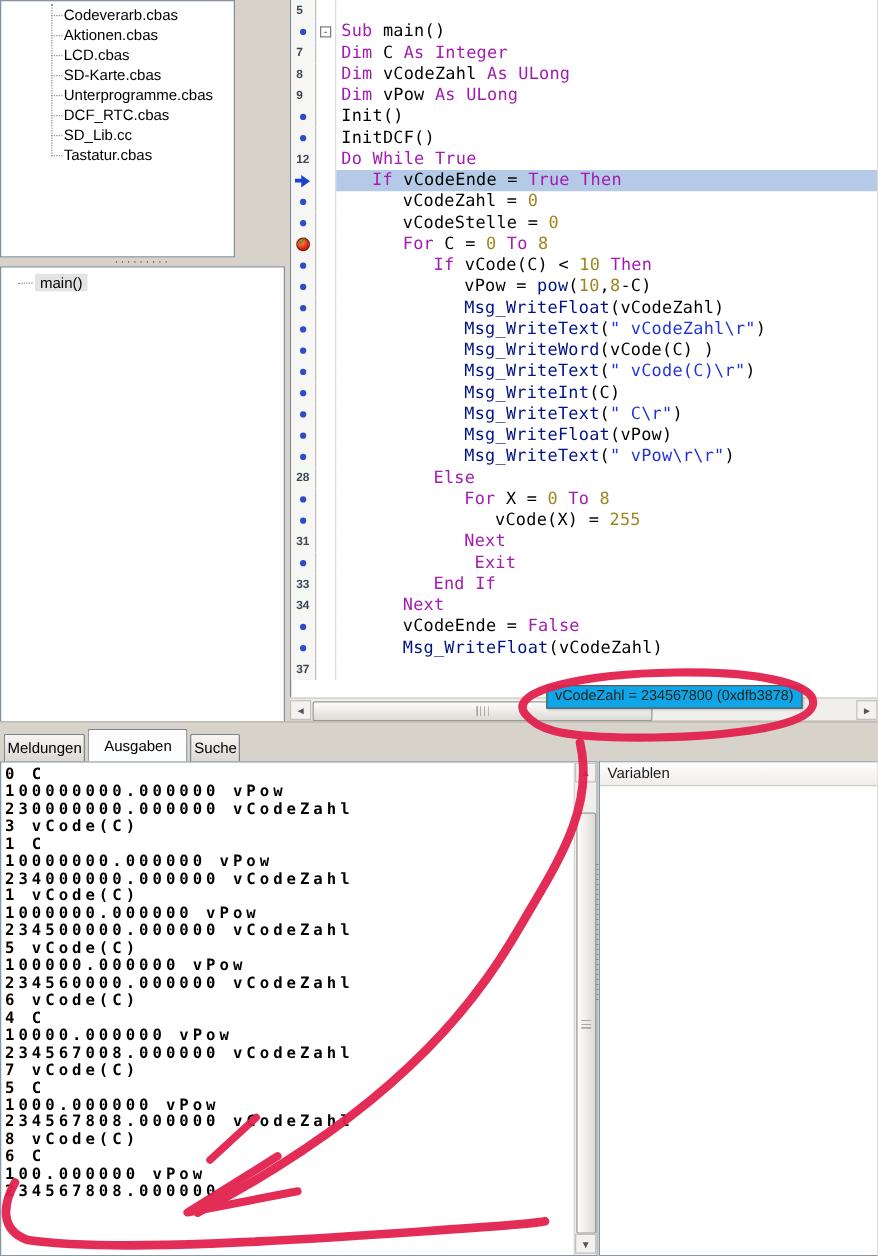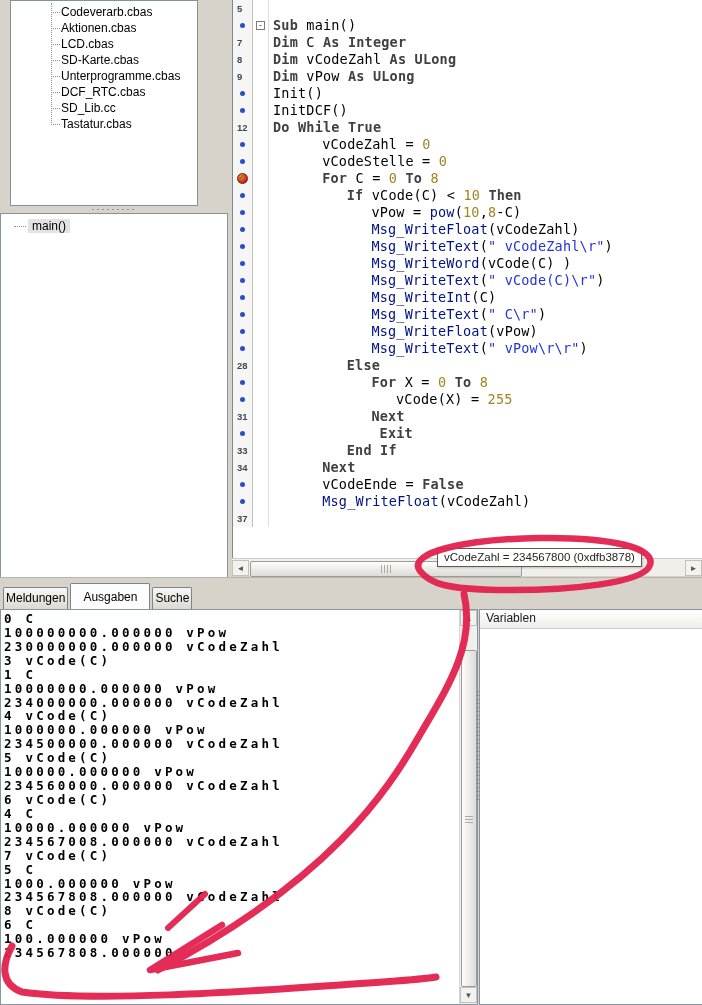--- a/index.html
+++ b/index.html
@@ -1,20 +1,20 @@
 <!DOCTYPE html>
 <html><head>
 <meta charset="utf-8">
 <style>
   html,body{margin:0;padding:0;}
   body{width:702px;height:1005px;position:relative;overflow:hidden;
        background:#d7d3cb;font-family:"Liberation Sans",sans-serif;}
   
   .panel{position:absolute;background:#fff;border:1px solid #87919d;box-sizing:border-box;}
-  #file-panel{left:0;top:0;width:188px;height:206px;margin-left:10px;}
+  #file-panel{left:0;top:0;width:188px;height:206px;}
   #func-panel{left:0;top:213px;width:228px;height:365px;}
   .treelist{position:relative;padding-top:3px;height:100%;box-sizing:border-box;overflow:hidden;}
   #file-tree-items{padding-left:50px;}
   #file-tree-items::before{content:"";position:absolute;left:40px;top:2px;height:122px;border-left:1px dotted #8f8f8f;}
   #func-items{padding-left:27px;padding-top:4px;}
   .titem{position:relative;height:16px;line-height:16px;font-size:12px;color:#000;white-space:nowrap;}
   .titem::before{content:"";position:absolute;left:-10px;top:8px;width:9px;border-top:1px dotted #8f8f8f;}
   #func-items .titem::before{left:-14px;width:12px;}
   .titem .sel{background:#e3e3e3;padding:0 4px;border-radius:1px;}
   #splitter-dots{position:absolute;left:0;top:205px;width:228px;height:8px;text-align:center;
@@ -26,21 +26,21 @@
   .gutter{width:20px;flex:0 0 20px;background:#f6f6f5;border-right:1px solid #c0c0c0;
        display:flex;align-items:center;box-sizing:border-box;
        font-size:9.5px;font-weight:700;color:#3e4854;padding-left:4px;}
   .gutter.center{justify-content:center;padding-left:0;}
   .foldcol{width:15px;flex:0 0 15px;border-right:1px solid #dcdcdc;display:flex;align-items:center;justify-content:center;}
   .foldbox{width:9px;height:9px;border:1px solid #7d7d7d;background:#fff;font:8px/7px "DejaVu Sans Mono",monospace;
        text-align:center;color:#333;box-sizing:border-box;}
   .codecell{flex:1;font-family:"DejaVu Sans Mono",monospace;font-size:13.5px;letter-spacing:0.2px;
        line-height:17px;white-space:pre;color:#000;padding-left:4px;}
   .codecell.hl{background:#b4cae6;}
-  .tk-k{color:#404040;font-weight:bold;}
+  .tk-k{color:#a21caf;}
   .tk-p{color:#000;}
   .tk-n{color:#a08523;}
   .tk-s{color:#2433d8;}
   .tk-f{color:#001284;}
   .mk-dot{width:5px;height:5px;border-radius:50%;background:#2b4ec8;}
   .mk-arrow{position:relative;width:13px;height:10px;}
   .mk-arrow::before{content:"";position:absolute;left:0;top:3.5px;width:6px;height:3px;background:#1f41cc;}
   .mk-arrow::after{content:"";position:absolute;left:5px;top:0;width:0;height:0;
        border-top:5px solid transparent;border-bottom:5px solid transparent;border-left:7px solid #1f41cc;}
   .mk-bp{position:relative;width:11px;height:11px;border-radius:50%;
@@ -76,21 +76,21 @@
        border:1px solid #8896a4;box-sizing:border-box;}
   #output-lines{position:absolute;left:3px;top:2px;right:20px;bottom:0;overflow:hidden;
        font-family:"DejaVu Sans Mono",monospace;font-size:12.5px;font-weight:700;letter-spacing:3.2px;
        color:#000;}
   .out-line{height:13.93px;line-height:13.93px;white-space:pre;}
   #vars-panel{position:absolute;left:479px;top:609px;width:223px;height:396px;background:#fff;
        border:1px solid #8896a4;border-right:none;box-sizing:border-box;}
   #vars-header{height:18px;line-height:17px;background:linear-gradient(#ffffff,#efede9);
        border-bottom:1px solid #cfccc6;font-size:12px;color:#1a1a1a;padding-left:6px;}
   
-  #debug-tooltip{position:absolute;left:437px;top:548px;z-index:5;background:#ffffff;
+  #debug-tooltip{position:absolute;left:437px;top:548px;z-index:5;background:#0ea5e9;
        border:1px solid #5c5c50;padding:2px 6px 3px;font-size:11.5px;color:#26261e;white-space:nowrap;
        box-shadow:1px 1px 2px rgba(0,0,0,0.2);}
   
   #annotation{position:absolute;left:0;top:0;width:702px;height:1005px;z-index:10;pointer-events:none;}
 </style>
 </head>
 <body>
 
 <div class="panel" id="file-panel">
   <div class="treelist" id="file-tree-items">
@@ -157,20 +157,27 @@
         <div class="foldcol"></div>
         <div class="codecell" style="padding-left: 4px;"><span class="tk-p">InitDCF()</span></div>
       </div>
       <div class="ed-row">
         <div class="gutter">12</div>
         <div class="foldcol"></div>
         <div class="codecell" style="padding-left: 4px;"><span class="tk-k">Do While True</span></div>
       </div>
       <div class="ed-row">
         <div class="gutter center">
+          <div class="mk-arrow"></div>
+        </div>
+        <div class="foldcol"></div>
+        <div class="codecell hl" style="padding-left: 28.6px;"><span class="tk-k">If</span><span class="tk-p"> vCodeEnde = </span><span class="tk-k">True</span><span class="tk-p"> </span><span class="tk-k">Then</span></div>
+      </div>
+      <div class="ed-row">
+        <div class="gutter center">
           <div class="mk-dot"></div>
         </div>
         <div class="foldcol"></div>
         <div class="codecell" style="padding-left: 53.2px;"><span class="tk-p">vCodeZahl = </span><span class="tk-n">0</span></div>
       </div>
       <div class="ed-row">
         <div class="gutter center">
           <div class="mk-dot"></div>
         </div>
         <div class="foldcol"></div>
@@ -332,21 +339,21 @@
 
 <div id="output-box">
   <div id="output-lines">
       <div class="out-line">0 C</div>
       <div class="out-line">100000000.000000 vPow</div>
       <div class="out-line">230000000.000000 vCodeZahl</div>
       <div class="out-line">3 vCode(C)</div>
       <div class="out-line">1 C</div>
       <div class="out-line">10000000.000000 vPow</div>
       <div class="out-line">234000000.000000 vCodeZahl</div>
-      <div class="out-line">4 vCode(C)</div>
+      <div class="out-line">1 vCode(C)</div>
       <div class="out-line">1000000.000000 vPow</div>
       <div class="out-line">234500000.000000 vCodeZahl</div>
       <div class="out-line">5 vCode(C)</div>
       <div class="out-line">100000.000000 vPow</div>
       <div class="out-line">234560000.000000 vCodeZahl</div>
       <div class="out-line">6 vCode(C)</div>
       <div class="out-line">4 C</div>
       <div class="out-line">10000.000000 vPow</div>
       <div class="out-line">234567008.000000 vCodeZahl</div>
       <div class="out-line">7 vCode(C)</div>

